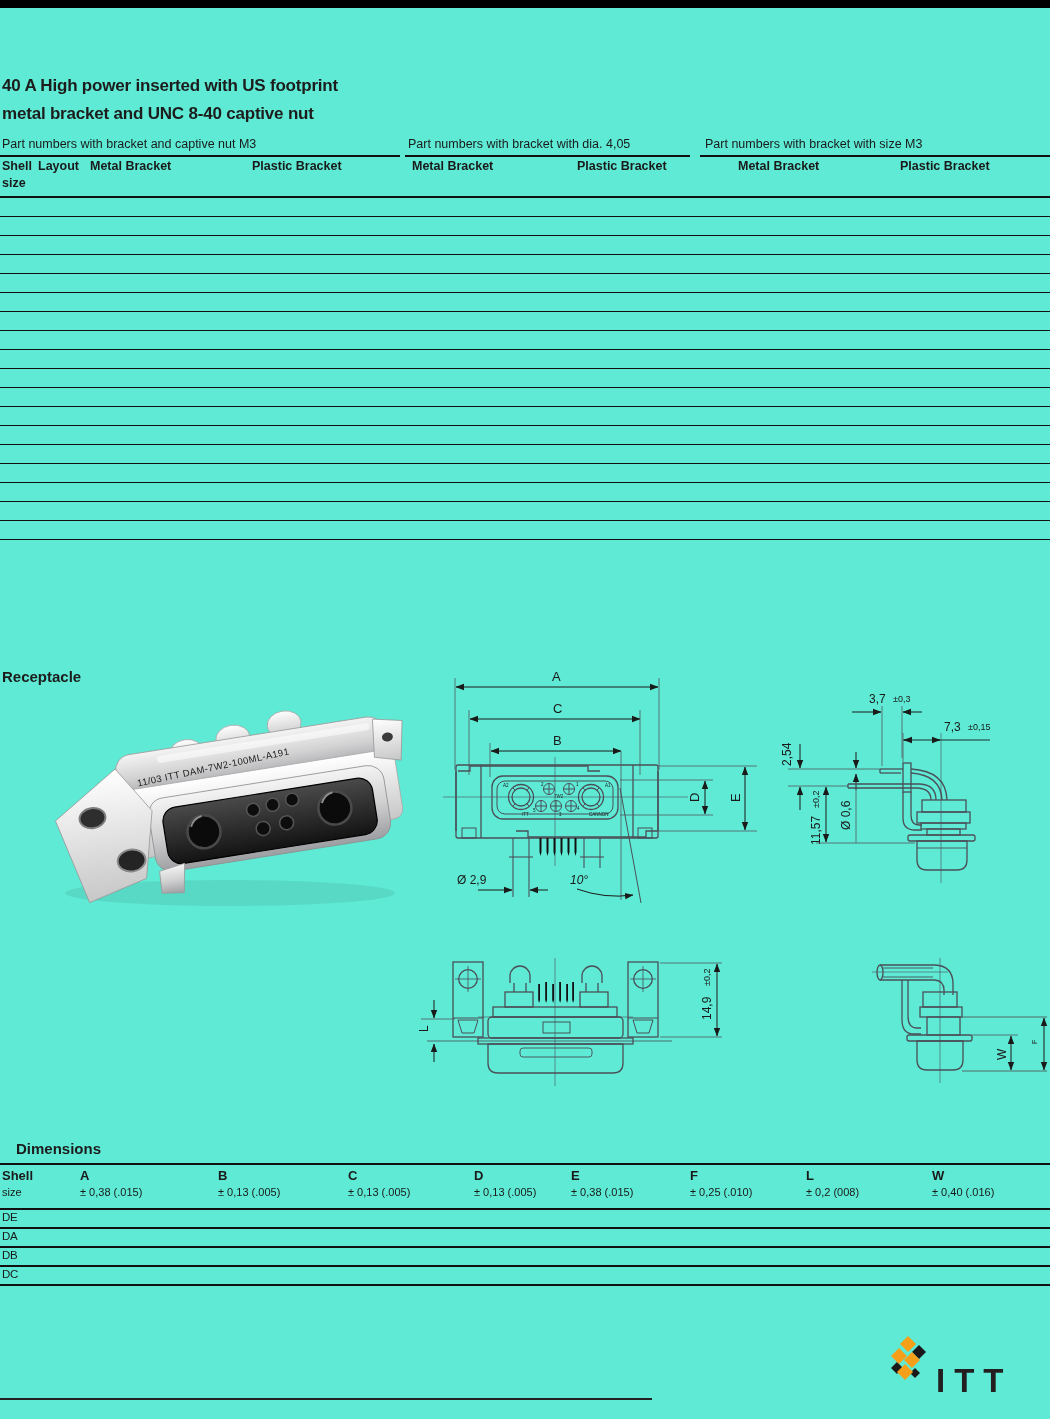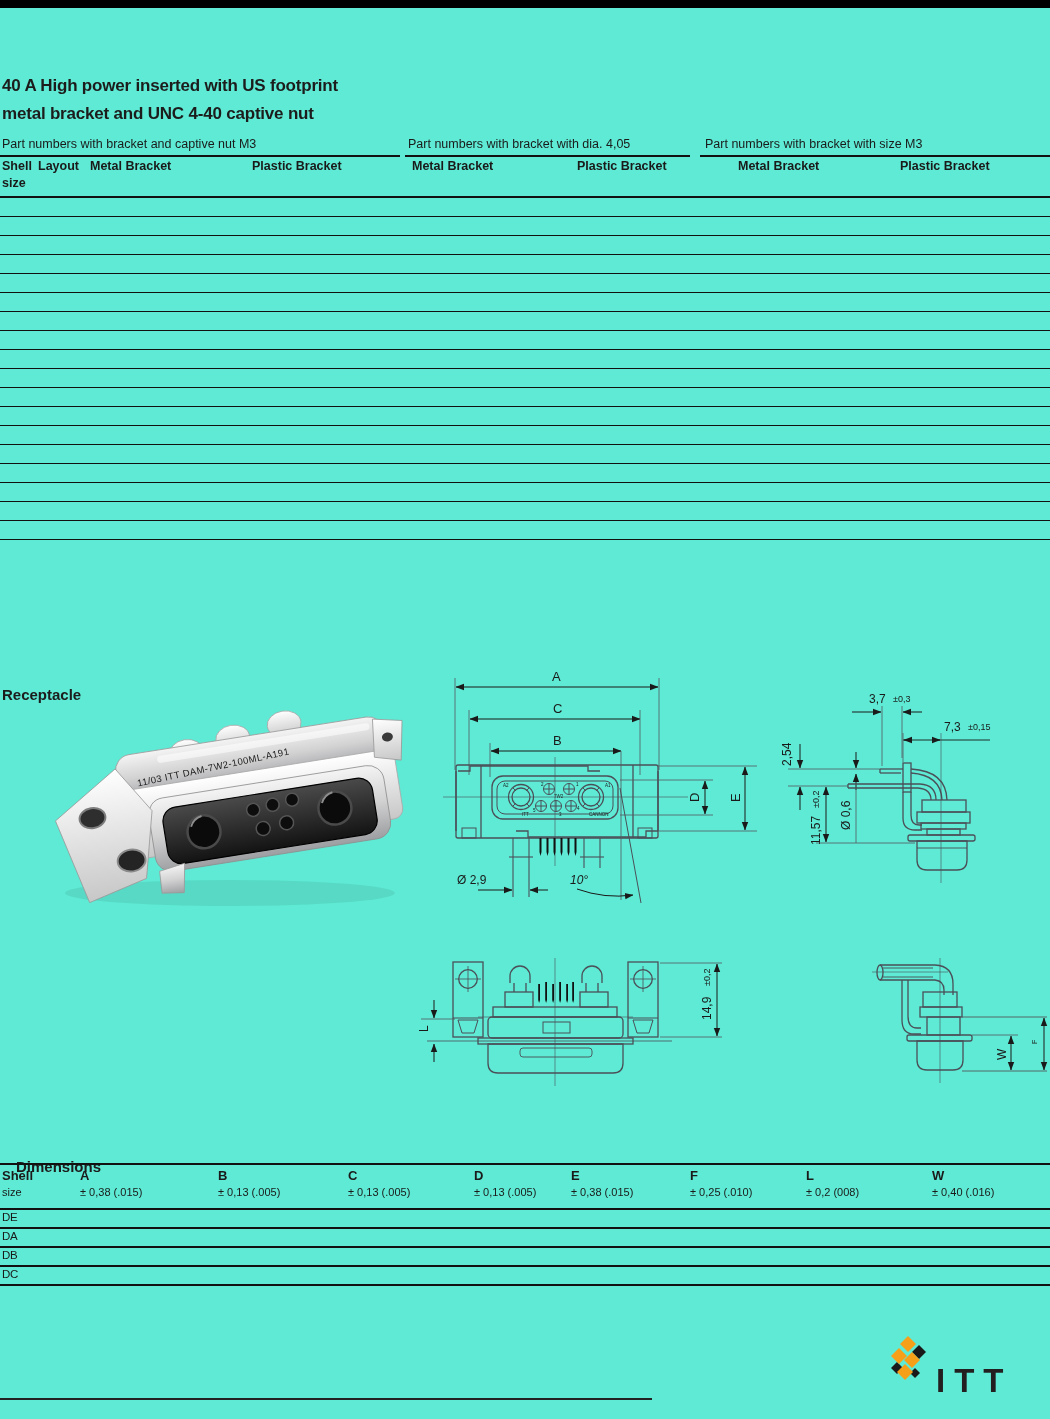--- a/index.html
+++ b/index.html
@@ -11,41 +11,41 @@
   }
   .abs { position: absolute; }
   .topbar { position:absolute; left:0; top:0; width:1050px; height:8px; background:#000; }
   .title { position:absolute; left:2px; top:72px; font-size:17px; font-weight:700; line-height:28px; letter-spacing:-0.2px; color:#1c1c1c;}
   .grouphead { position:absolute; top:137px; font-size:12.5px; font-weight:400; white-space:nowrap; }
   .gline { position:absolute; top:155px; height:2px; background:#111; }
   .colhead { position:absolute; top:159px; font-size:12.5px; font-weight:700; white-space:nowrap; }
   .colhead2 { position:absolute; top:176px; font-size:12.5px; font-weight:700; }
   .ptrows { position:absolute; left:0; top:196px; width:1050px; border-top:2px solid #111; }
   .ptrow { height:19px; border-bottom:1.5px solid #111; }
-  .secthead { position:absolute; font-size:15px; font-weight:700; color:#1c1c1c;margin-top:18px; }
+  .secthead { position:absolute; font-size:15px; font-weight:700; color:#1c1c1c; }
   .fig { position:absolute; left:0; top:660px; }
   .dimtab-topline { position:absolute; left:0; top:1163px; width:1050px; height:2px; background:#111; }
   .dimletter { position:absolute; top:1168px; font-size:13px; font-weight:700; }
   .dimtol { position:absolute; top:1186px; font-size:11px; font-weight:400; white-space:nowrap; }
   .dimline { position:absolute; left:0; width:1050px; height:1.5px; background:#111; }
   .dimrowlabel { position:absolute; left:2px; font-size:11.5px; font-weight:400; letter-spacing:-0.3px; }
   .footline { position:absolute; left:0; top:1398px; width:652px; height:2px; background:#222; }
   .logotext { position:absolute; left:936px; top:1362px; font-size:33px; font-weight:700; letter-spacing:9px; color:#231f20; }
   svg text { font-family:"Liberation Sans", sans-serif; fill:#1a1a1a; }
 </style>
 </head>
 <body>
 
 <div class="page">
 
   <div class="topbar"></div>
 
   <div class="title">
     <span>40 A High power inserted with US footprint</span><br>
-    <span>metal bracket and UNC 4-40 captive nut</span>
+    <span>metal bracket and UNC 8-40 captive nut</span>
   </div>
 
   <div class="grouphead" style="left:2px">Part numbers with bracket and captive nut M3</div>
   <div class="grouphead" style="left:408px">Part numbers with bracket with dia. 4,05</div>
   <div class="grouphead" style="left:705px">Part numbers with bracket with size M3</div>
   <div class="gline" style="left:0;width:400px"></div>
   <div class="gline" style="left:405px;width:285px"></div>
   <div class="gline" style="left:700px;width:350px"></div>
 
   <div class="colhead" style="left:2px">Shell</div>

